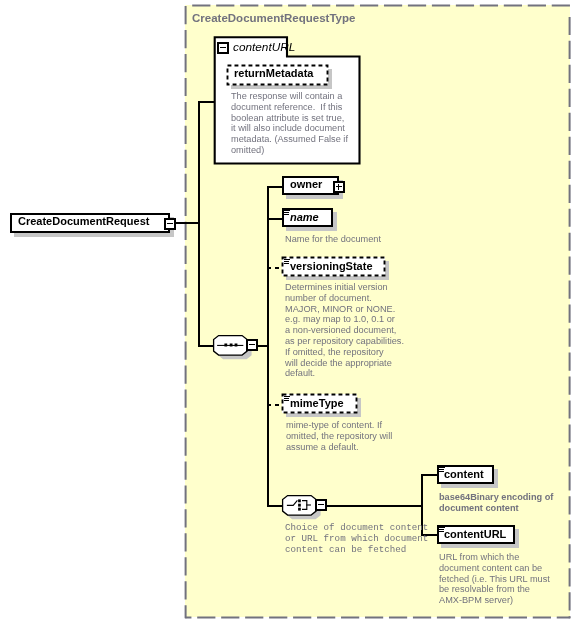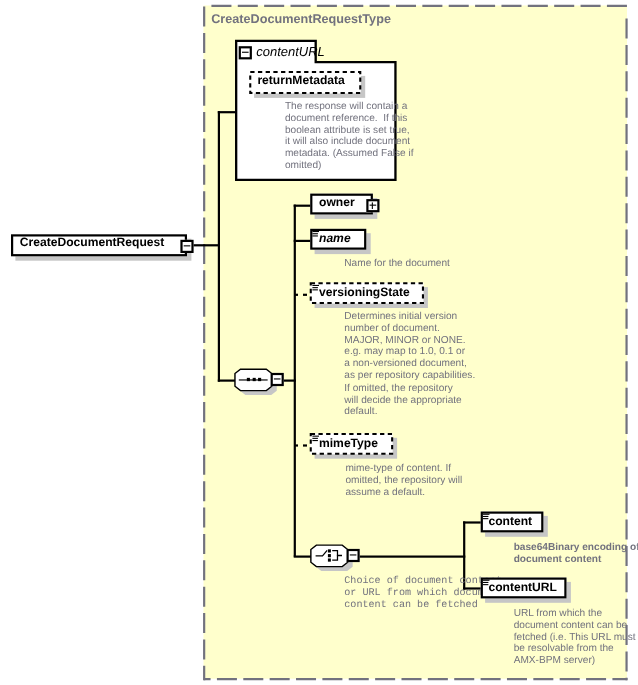--- a/index.html
+++ b/index.html
@@ -9,21 +9,21 @@
   #stage{position:absolute;left:0;top:0;width:580px;height:597px;background:#fff;}
 
   .typefill{position:absolute;background:#ffffcc;}
   .typelabel{position:absolute;color:#72727e;font-weight:bold;font-size:11.5px;white-space:pre;}
 
   .shadow{position:absolute;background:#c6c6c6;}
   .box{position:absolute;box-sizing:border-box;background:#fff;border:2px solid #000;}
   .boxfill{position:absolute;background:#fff;}
   .nodelbl{position:absolute;font-weight:bold;font-size:11px;color:#000;white-space:pre;}
   .attrlbl{position:absolute;font-style:italic;font-weight:normal;font-size:11.8px;color:#000;white-space:pre;}
-  .desc{position:absolute;color:#72727e;font-size:9.2px;line-height:10.8px;white-space:pre;margin-left:28px;}
+  .desc{position:absolute;color:#72727e;font-size:9.2px;line-height:10.8px;white-space:pre;}
 
   .ln{position:absolute;background:#000;}
   .dlnh{position:absolute;height:2px;
         background:repeating-linear-gradient(to right,#000 0 4px,transparent 4px 8px);}
   svg.icon{position:absolute;overflow:visible;}
 
   
   .expander{position:absolute;width:12px;height:12px;box-sizing:border-box;
             border:2px solid #000;background:#fff;}
   .expander::before{content:"";position:absolute;left:0.6px;top:3.3px;width:6.8px;height:1.2px;background:#000;}

